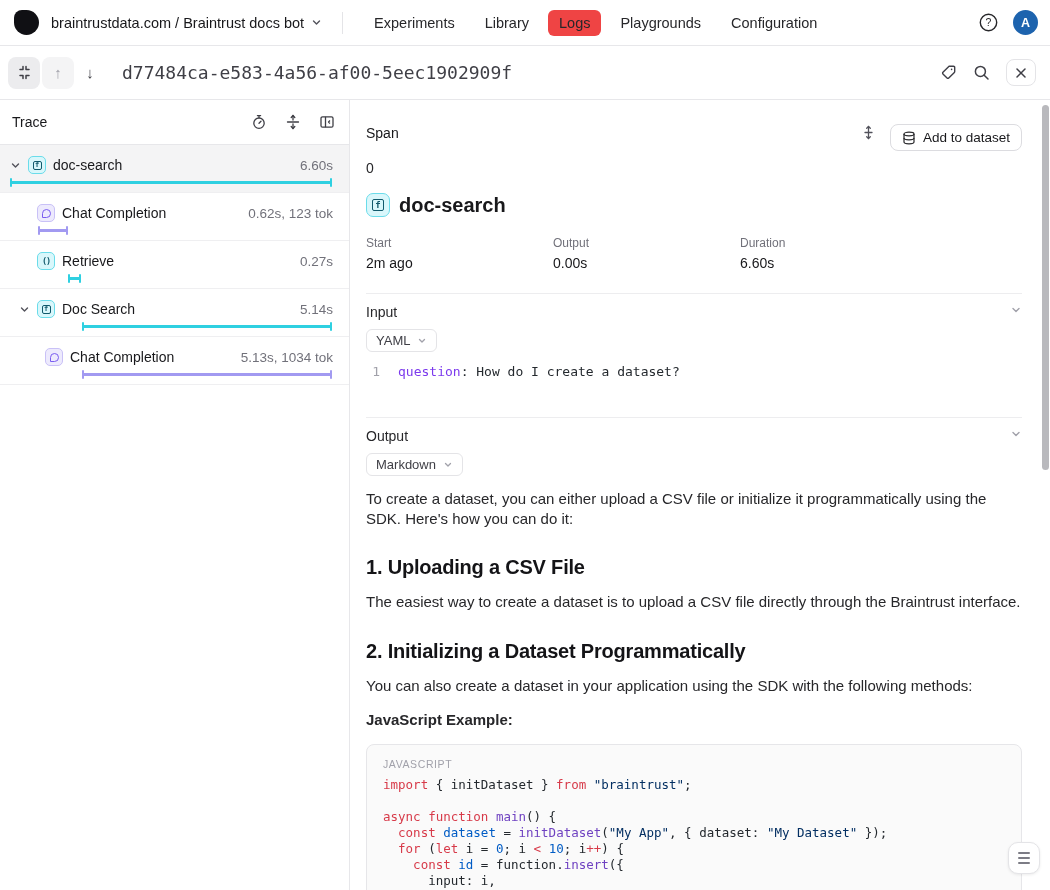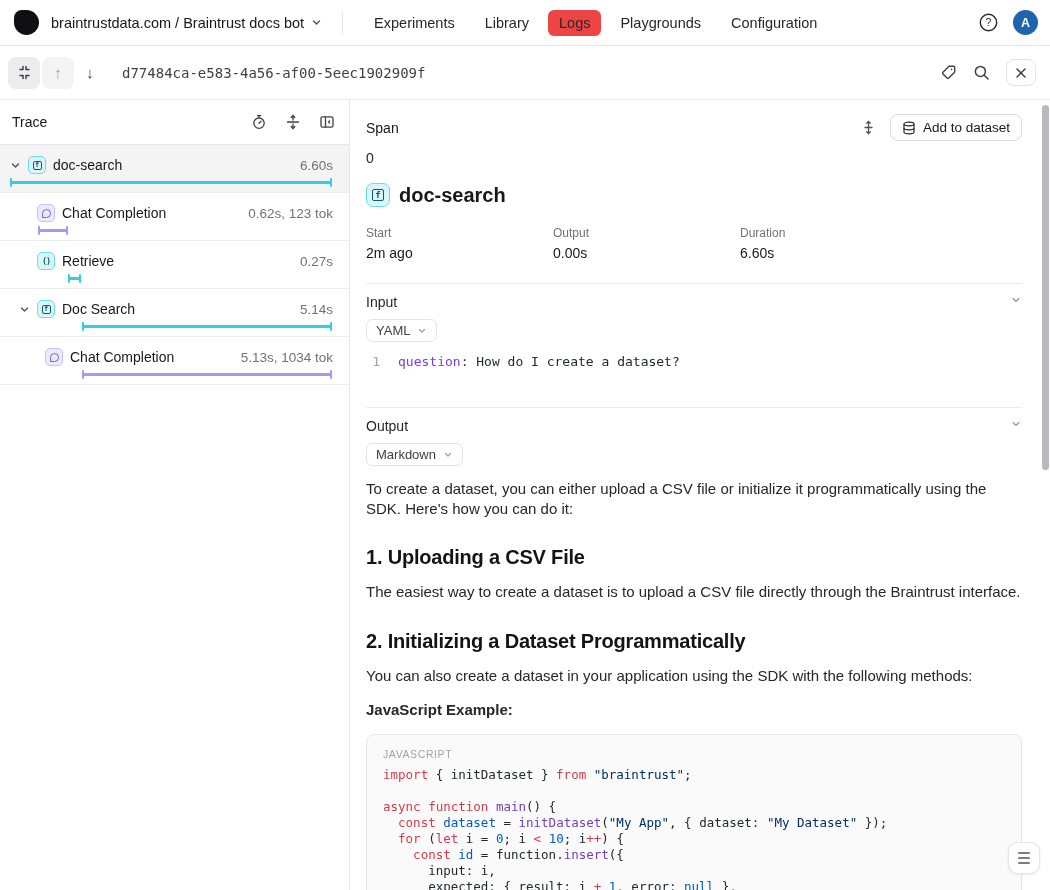--- a/index.html
+++ b/index.html
@@ -24,21 +24,21 @@
             display:flex; align-items:center; justify-content:center; cursor:pointer; }
 
   
   .toolbar { height:54px; display:flex; align-items:center; padding:0 14px 0 8px; border-bottom:1px solid #e7e7ea; }
   .tool-btn { width:32px; height:32px; border-radius:8px; display:flex; align-items:center; justify-content:center; cursor:pointer; flex:none; }
   .tool-btn.bg1 { background:#ececee; }
   .tool-btn.bg2 { background:#f4f4f5; margin-left:2px; }
   .arrow-glyph { font-size:15px; line-height:1; }
   .arrow-up { color:#a1a1aa; }
   .arrow-down { color:#3f3f46; }
-  .trace-id { margin-left:16px; font-family:"DejaVu Sans Mono", monospace; font-size:14px; color:#3f3f46; letter-spacing:0; }
+  .trace-id { margin-left:16px; font-family:"DejaVu Sans Mono", monospace; font-size:18px; color:#3f3f46; letter-spacing:0; }
   .toolbar-right { margin-left:auto; display:flex; align-items:center; gap:16px; }
   .close-btn { width:30px; height:27px; border:1px solid #e4e4e7; border-radius:8px; display:flex; align-items:center; justify-content:center; cursor:pointer; background:#fff; }
 
   
   .main { display:flex; height:790px; }
 
   
   .trace-panel { width:350px; flex:none; border-right:1px solid #e7e7ea; display:flex; flex-direction:column; }
   .trace-header { height:45px; flex:none; display:flex; align-items:center; padding:0 14px 0 12px; border-bottom:1px solid #e7e7ea; }
   .trace-title { font-size:14px; color:#18181b; }
@@ -63,21 +63,21 @@
   .bar::before { left:0; } .bar::after { right:0; }
   .bar.cyan { background:#2fd0e1; }
   .bar.purple { background:#a29af1; }
 
   
   .span-panel { flex:1; padding:14px 28px 0 16px; overflow:hidden; position:relative; }
   .span-head { display:flex; align-items:center; }
   .span-label { font-size:14px; color:#18181b; }
   .span-head-right { margin-left:auto; display:flex; align-items:center; gap:14px; }
   .add-btn { display:flex; align-items:center; gap:7px; border:1px solid #dcdce0; border-radius:8px; background:#fff;
-             padding:5px 11px; font-size:13.5px; color:#18181b; cursor:pointer; font-family:inherit; }
+             padding:5px 11px; font-size:13.5px; color:#18181b; cursor:pointer; font-family:inherit;margin-top:10px; }
   .span-index { margin-top:9px; font-size:14px; color:#27272a; }
   .span-title-row { margin-top:17px; display:flex; align-items:center; gap:9px; }
   .h1-icon { width:24px; height:24px; border-radius:7px; background:#d9f7fb; border:1px solid #6adcea; color:#11596b;
              display:flex; align-items:center; justify-content:center; }
   .h1-icon .fn-g { width:12px; height:12px; font-size:9px; }
   .span-title { font-size:20px; font-weight:700; color:#18181b; }
   .meta-row { margin-top:19px; display:grid; grid-template-columns:187px 187px auto; }
   .meta-label { font-size:12px; color:#71717a; }
   .meta-value { margin-top:5px; font-size:14px; color:#18181b; }
 

